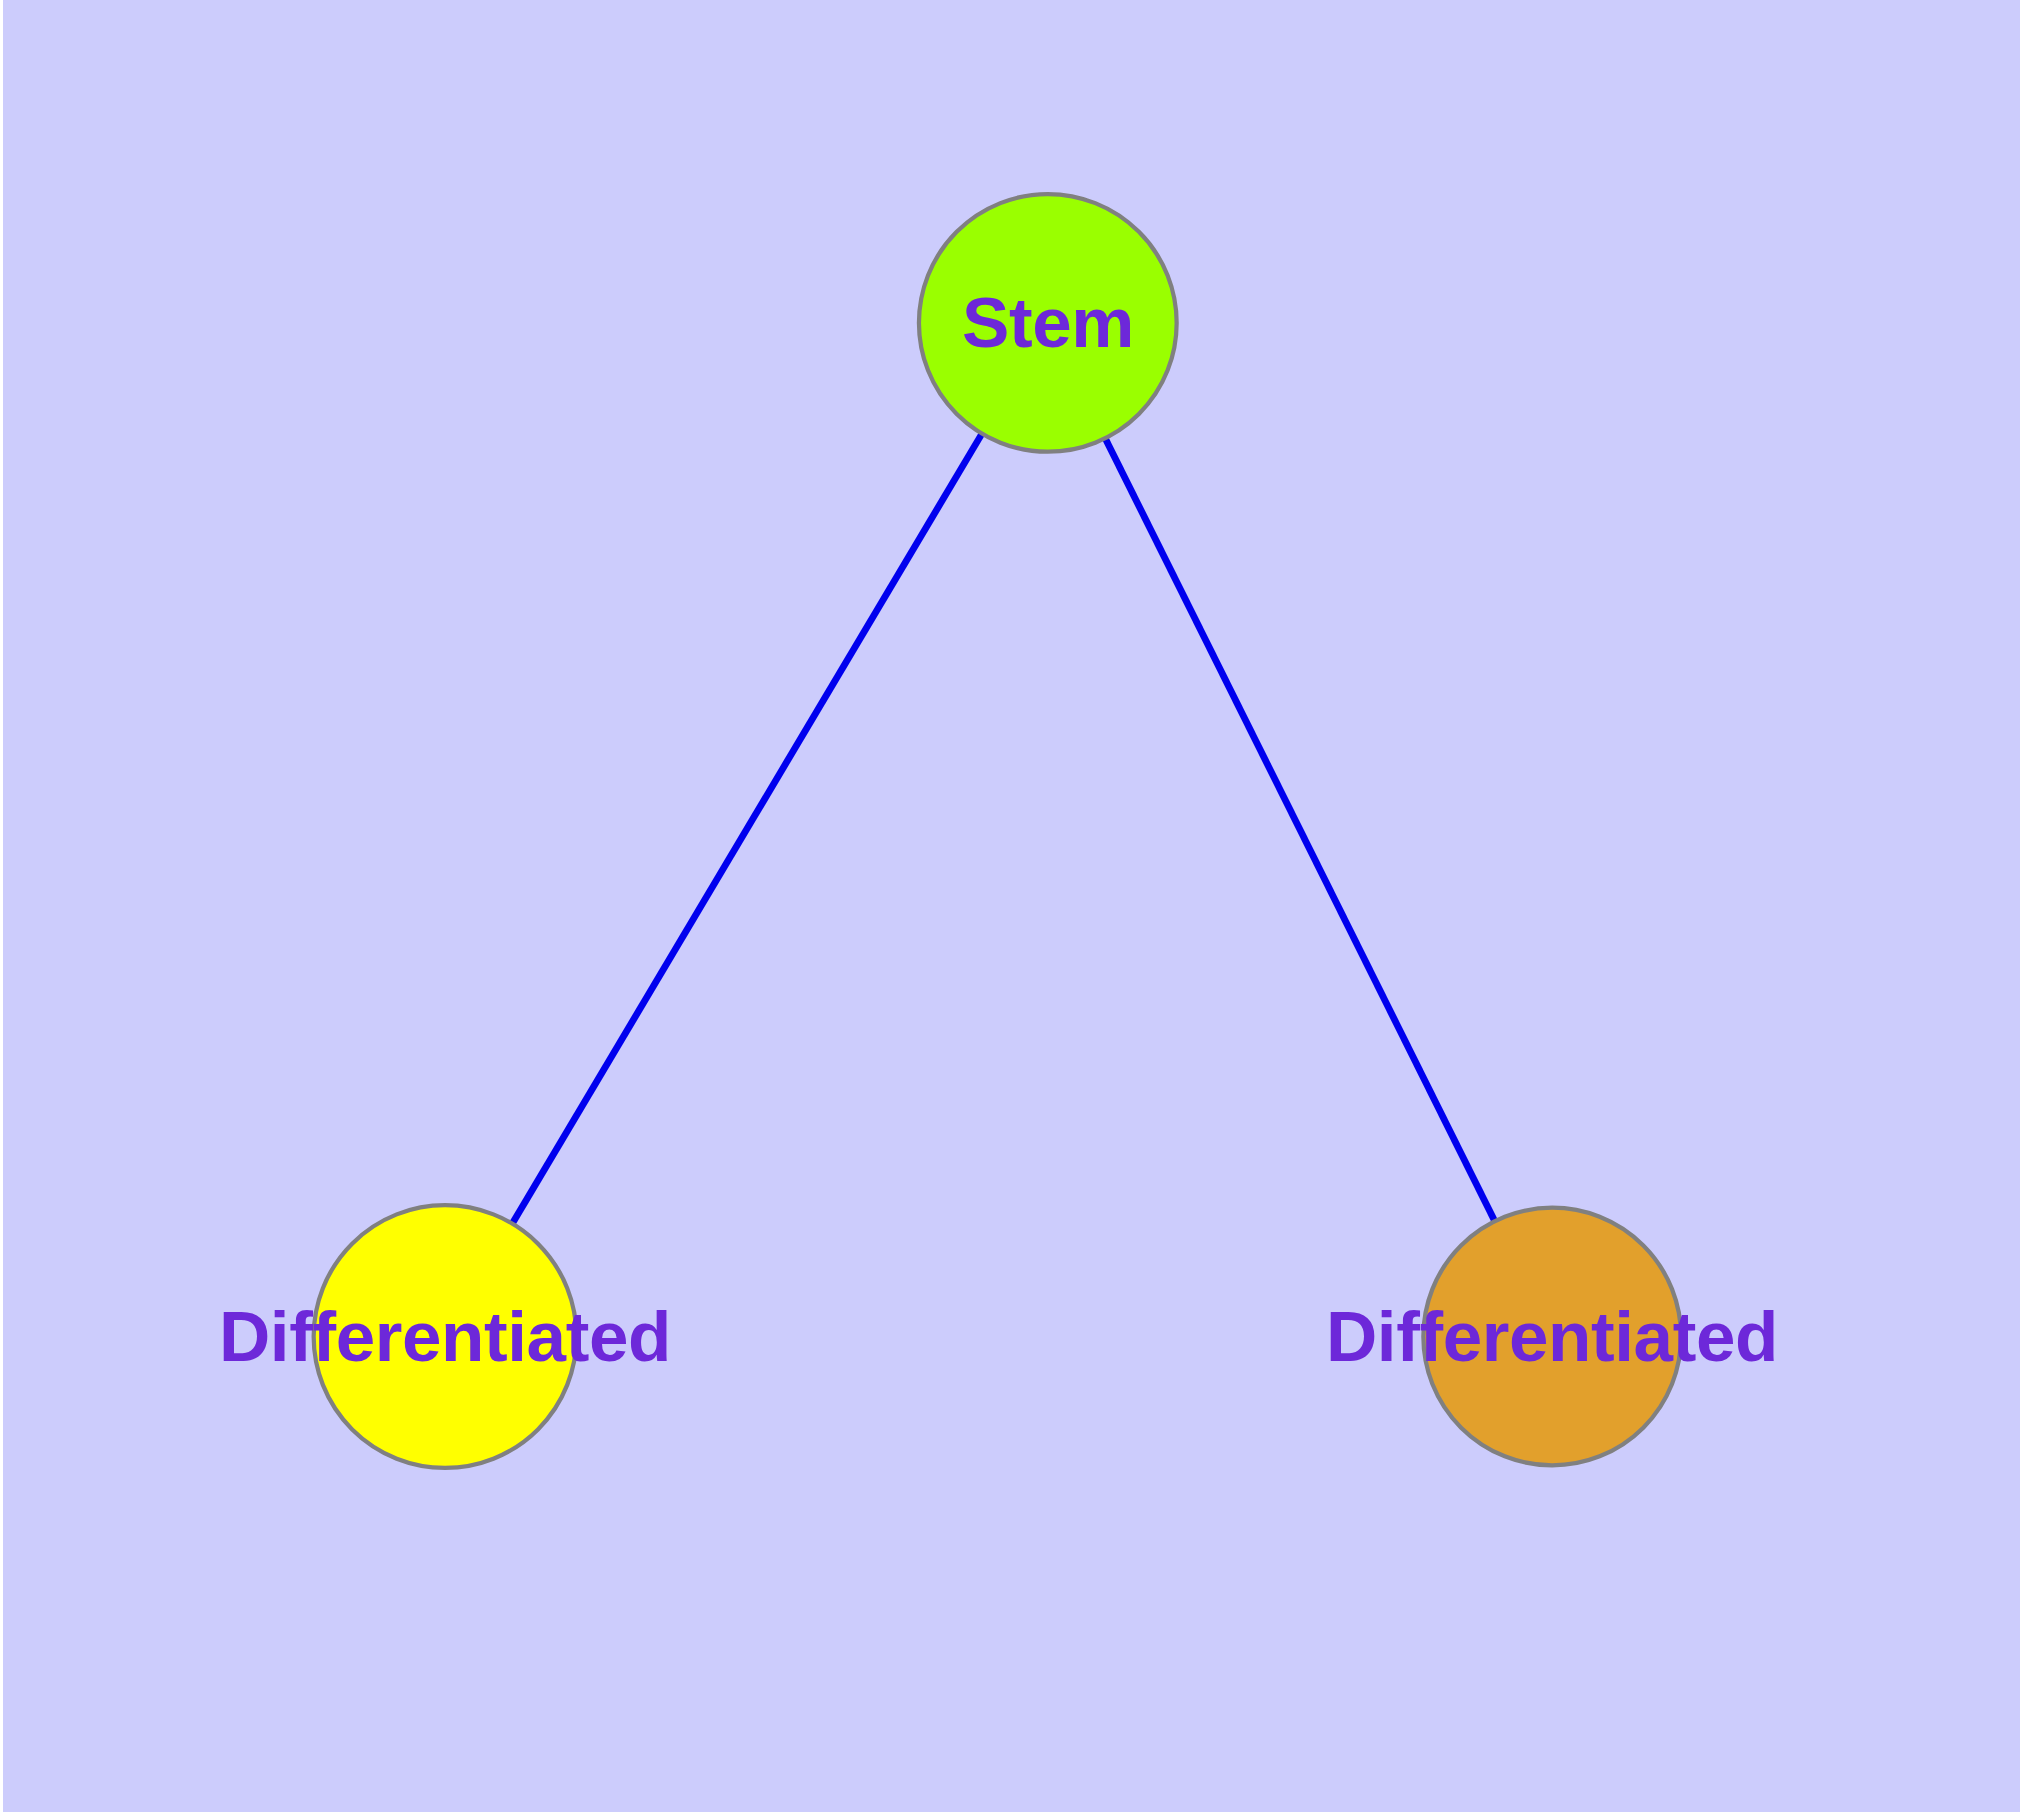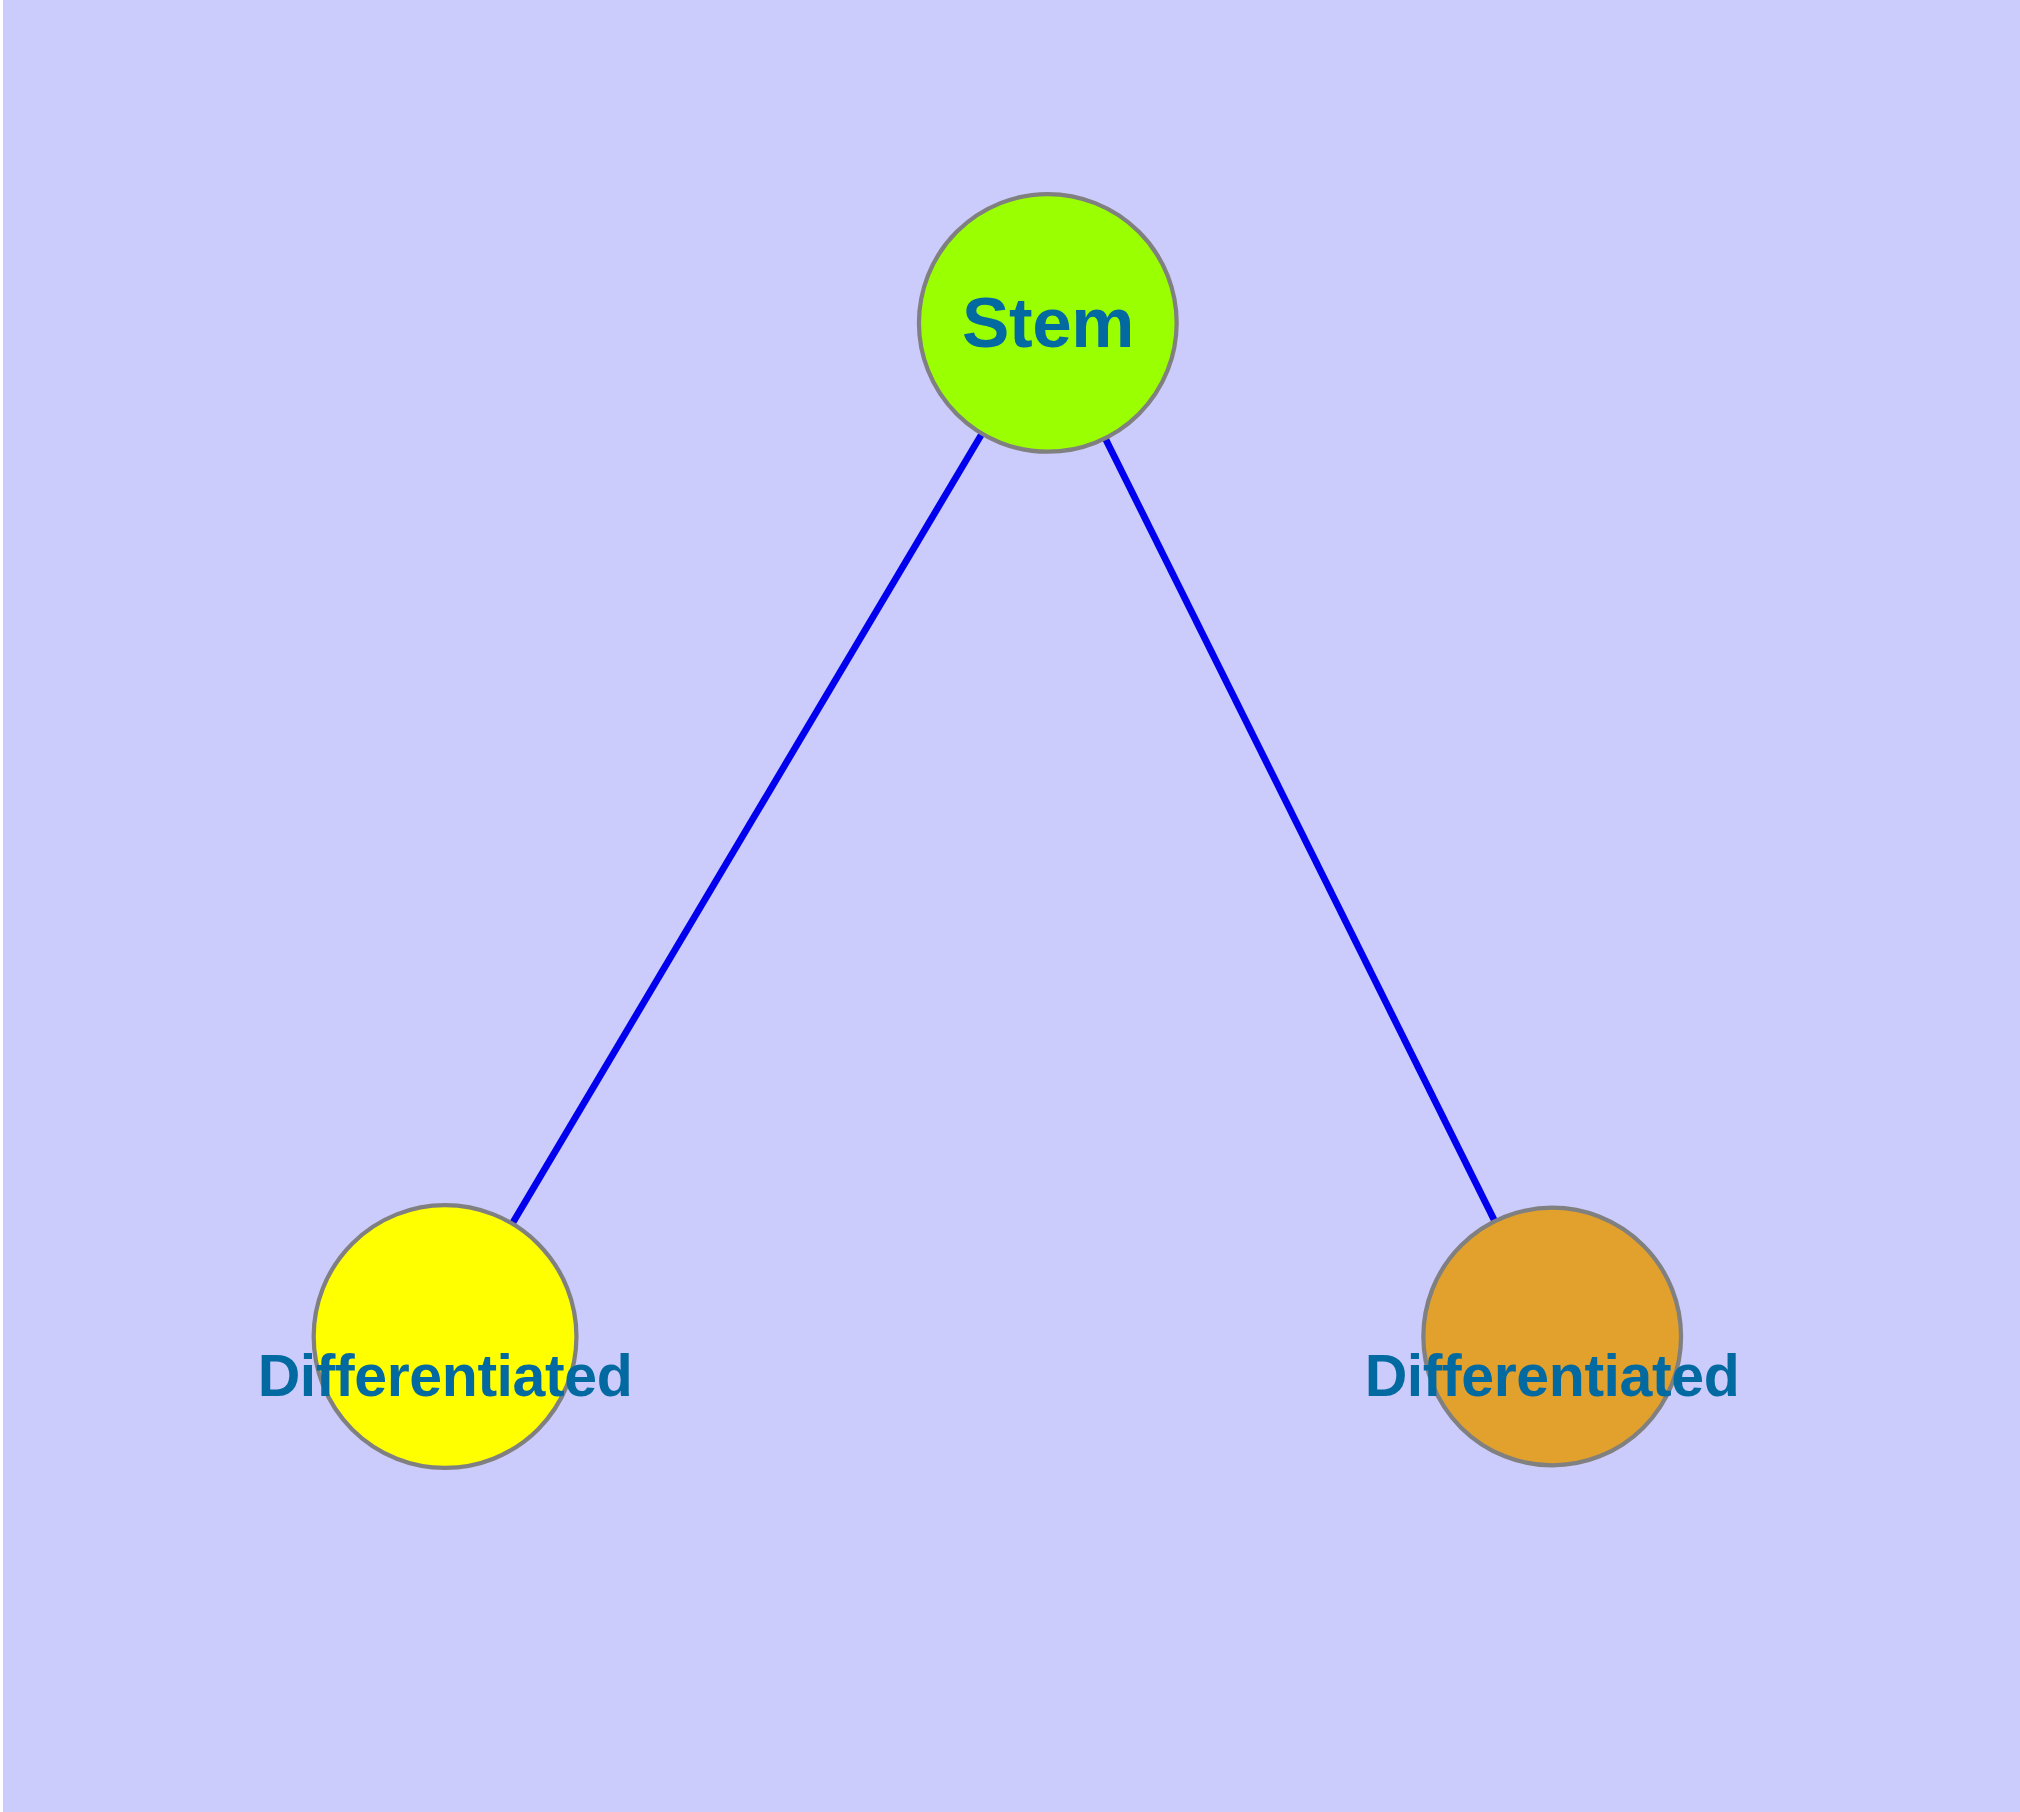--- a/index.html
+++ b/index.html
@@ -29,33 +29,32 @@
     left: 0;
     top: 0;
     width: 2021px;
     height: 1812px;
     overflow: visible;
   }
   .node-label {
     position: absolute;
     transform: translate(-50%, -50%);
     text-align: right;
-    color: #0369a1;
+    color: #6d28d9;
     font-weight: bold;
     white-space: pre;
     line-height: 1.14;
     pointer-events: none;
     letter-spacing: -0.4px;
   }
   .label-root {
     font-size: 71px;
   }
   .label-leaf {
-    font-size: 59px;
-    margin-top: 40px;
+    font-size: 71px;
   }
 </style>
 </head>
 <body>
 
 <div id="canvas" style="width: 2021px; height: 1812px;">
   <div id="plot-area" style="background: rgb(204, 204, 252);"></div>
 
   <svg id="graph-svg" viewBox="0 0 2384 2138" preserveAspectRatio="none">
     <g id="edges-layer">

